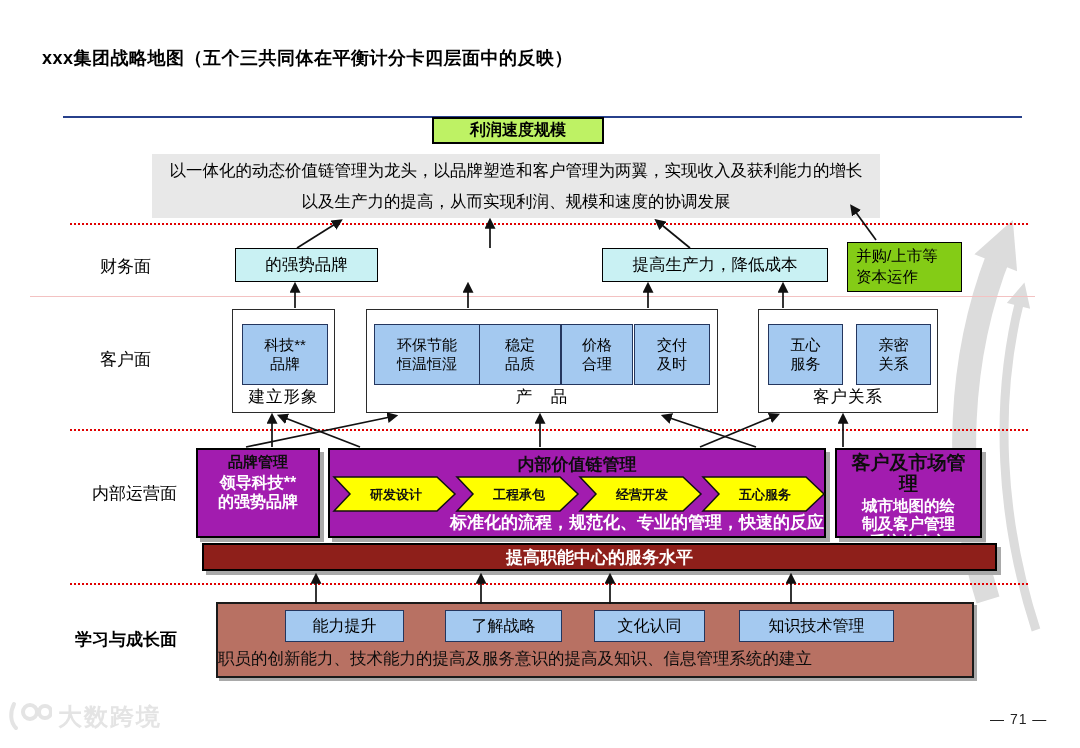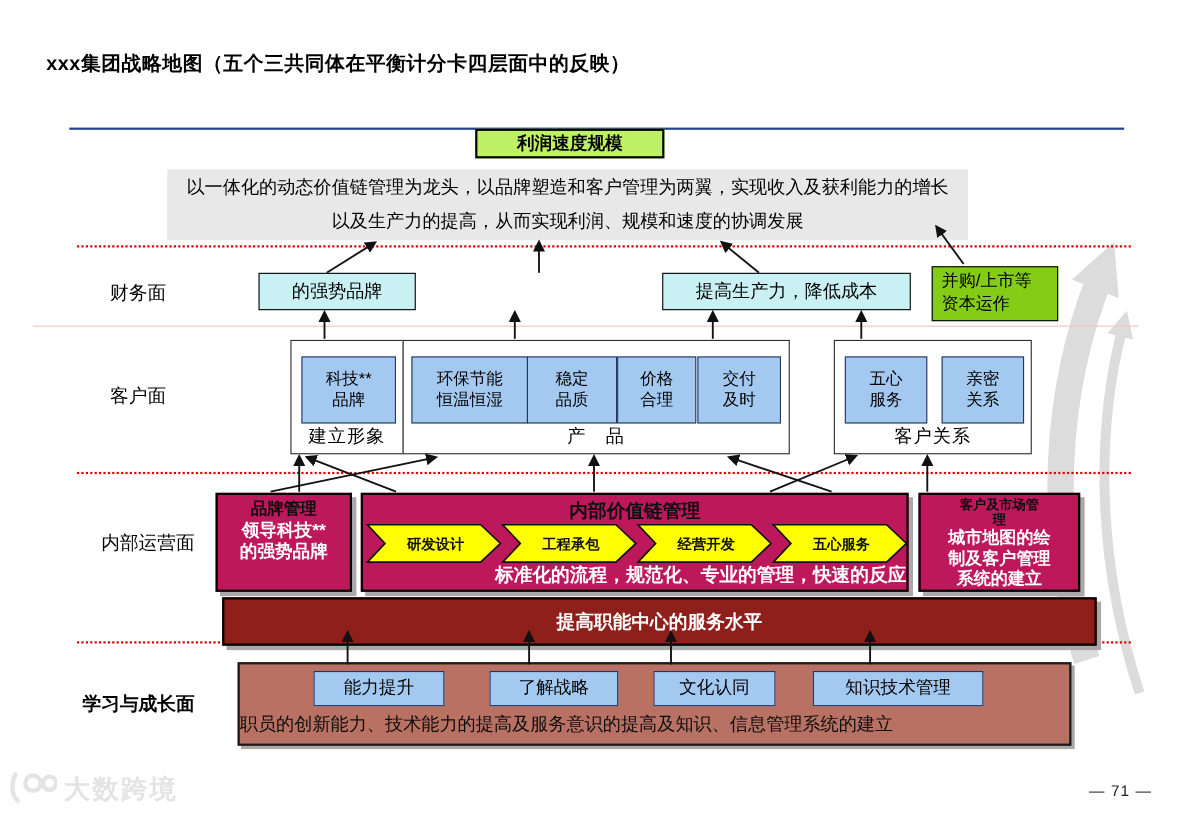--- a/index.html
+++ b/index.html
@@ -16,26 +16,26 @@
   .sep-pink{height:1px;background:#f3c2c2;z-index:1;}
   .row-label{font-size:17px;z-index:2;white-space:nowrap;}
   .cyan-box{background:#c9f1f3;border:1.6px solid #000;display:flex;align-items:center;justify-content:center;
             font-size:16.5px;z-index:2;}
   .white-box{background:#84cc16;border:1.6px solid #000;font-size:15.5px;line-height:1.35;
             display:flex;align-items:center;z-index:2;white-space:pre-line;padding-left:8px;}
   .group-box{background:#fff;border:1.7px solid #2b2b2b;z-index:2;}
   .group-label{position:absolute;left:0;right:0;bottom:4px;text-align:center;font-size:16.5px;letter-spacing:1px;}
   .blue-box{position:absolute;background:#a4c9f0;border:1.6px solid #24365e;display:flex;align-items:center;
             justify-content:center;text-align:center;font-size:15px;line-height:1.25;white-space:pre-line;z-index:2;}
-  .red-box{background:#be185d;border:2px solid #000;box-shadow:4px 4px 0 #a9a9a9;z-index:2;color:#fff;}
+  .red-box{background:#a21caf;border:2px solid #000;box-shadow:4px 4px 0 #a9a9a9;z-index:2;color:#fff;}
   .red-title{display:block;text-align:center;font-weight:bold;color:#0d0d0d;font-size:16px;padding-top:3px;}
   .red-body{display:block;text-align:center;font-weight:bold;color:#fff;font-size:16px;line-height:1.18;
             white-space:pre-line;margin-top:2px;}
   .chain-body{position:absolute;left:0;right:0;bottom:2px;text-align:right;color:#fff;font-weight:bold;font-size:17px;}
-  .support-bar{left:202px;top:543px;width:795px;height:44px;background:#8e1f1a;border:2px solid #000;
+  .support-bar{left:202px;top:543px;width:795px;height:28px;background:#8e1f1a;border:2px solid #000;
             box-shadow:4px 4px 0 #a9a9a9;color:#fff;font-weight:bold;font-size:17px;
             display:flex;align-items:center;justify-content:center;z-index:3;}
   .learn-box{left:216px;top:602px;width:758px;height:76px;background:#b87163;border:2px solid #1a1a1a;
             box-shadow:3px 3px 0 #a9a9a9;z-index:2;}
   .learn-item{top:6px;height:30px;font-size:16px;}
   .learn-body{position:absolute;left:0;right:0;bottom:6px;font-size:16.5px;color:#0d0d0d;}
   .chev svg{display:block;}
   .chev-text{font:bold 13px "Liberation Sans","DejaVu Sans",sans-serif;fill:#111;}
   .watermark{left:8px;top:700px;display:flex;align-items:center;gap:6px;z-index:2;color:#e4e4e4;
              font-weight:bold;font-size:24px;letter-spacing:2px;}
@@ -75,21 +75,21 @@
   <div class="abs row-label" style="left:100px;top:255px;">财务面</div>
   <div class="abs row-label" style="left:100px;top:348px;">客户面</div>
   <div class="abs row-label" style="left:92px;top:482px;">内部运营面</div>
   <div class="abs row-label" style="left:75px;top:628px;font-weight:bold;">学习与成长面</div>
 
   <div class="abs cyan-box" style="left:235px;top:248px;width:143px;height:34px;">的强势品牌</div>
   <div class="abs cyan-box" style="left:602px;top:248px;width:226px;height:34px;">提高生产力，降低成本</div>
   <div class="abs white-box" style="left:847px;top:242px;width:115px;height:50px;">并购/上市等
 资本运作</div>
 
-  <div class="abs group-box" style="left:232px;top:309px;width:103px;height:104px;margin-left:32px;">
+  <div class="abs group-box" style="left:232px;top:309px;width:103px;height:104px;">
     <div class="blue-box" style="left:9px;top:14px;width:84px;height:59px;">科技**
 品牌</div>
     <div class="group-label">建立形象</div>
   </div>
   <div class="abs group-box" style="left:366px;top:309px;width:352px;height:104px;">
     <div class="blue-box" style="left:7px;top:14px;width:104px;height:59px;">环保节能
 恒温恒湿</div>
     <div class="blue-box" style="left:112px;top:14px;width:80px;height:59px;">稳定
 品质</div>
     <div class="blue-box" style="left:194px;top:14px;width:70px;height:59px;">价格
@@ -123,21 +123,21 @@
         <text class="chev-text" x="64" y="23" text-anchor="middle">研发设计</text>
         <text class="chev-text" x="187" y="23" text-anchor="middle">工程承包</text>
         <text class="chev-text" x="310" y="23" text-anchor="middle">经营开发</text>
         <text class="chev-text" x="433" y="23" text-anchor="middle">五心服务</text>
       </svg>
     </div>
     <div class="chain-body">标准化的流程，规范化、专业的管理，快速的反应</div>
   </div>
 
   <div class="abs red-box" style="left:835px;top:448px;width:147px;height:90px;overflow:hidden;">
-    <span class="red-title" style="font-size:12px;line-height:1.1;white-space:pre-line;">客户及市场管
+    <span class="red-title" style="font-size:19px;line-height:1.1;white-space:pre-line;">客户及市场管
 理</span>
     <span class="red-body" style="font-size:15.5px;">城市地图的绘
 制及客户管理
 系统的建立</span>
   </div>
 
   <div class="abs support-bar">提高职能中心的服务水平</div>
 
   <div class="abs learn-box">
     <div class="blue-box learn-item" style="left:67px;width:117px;">能力提升</div>

